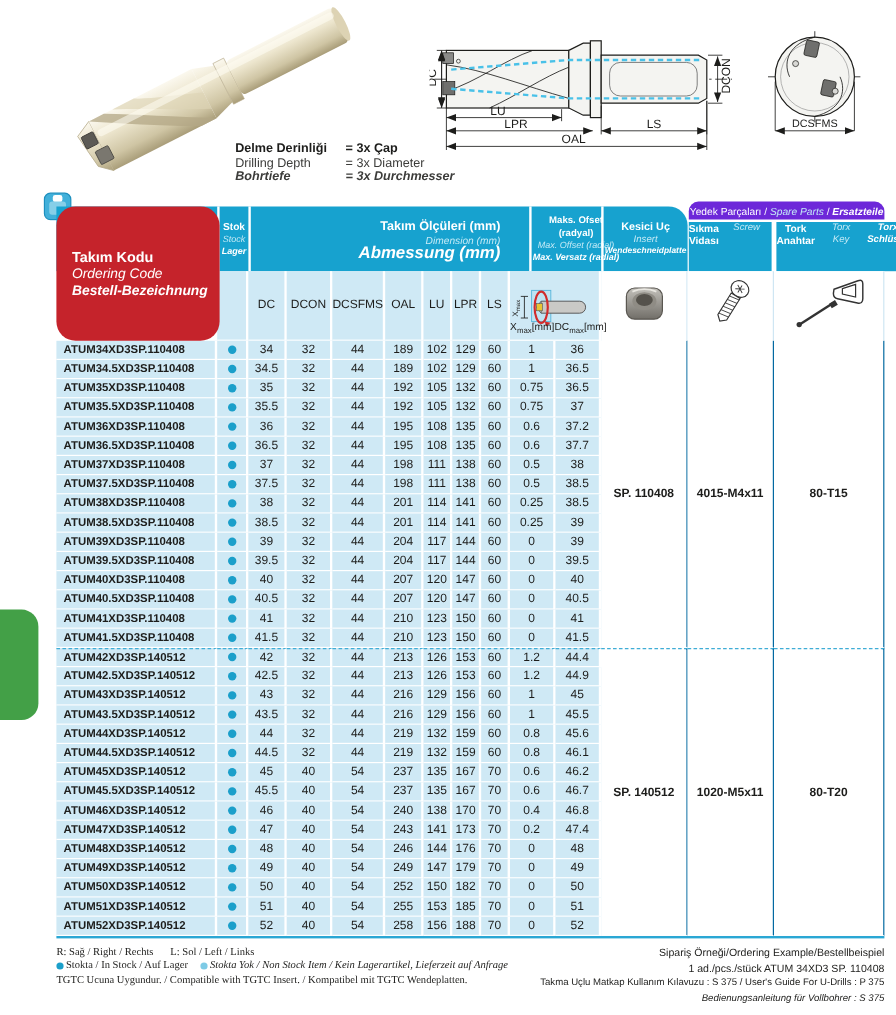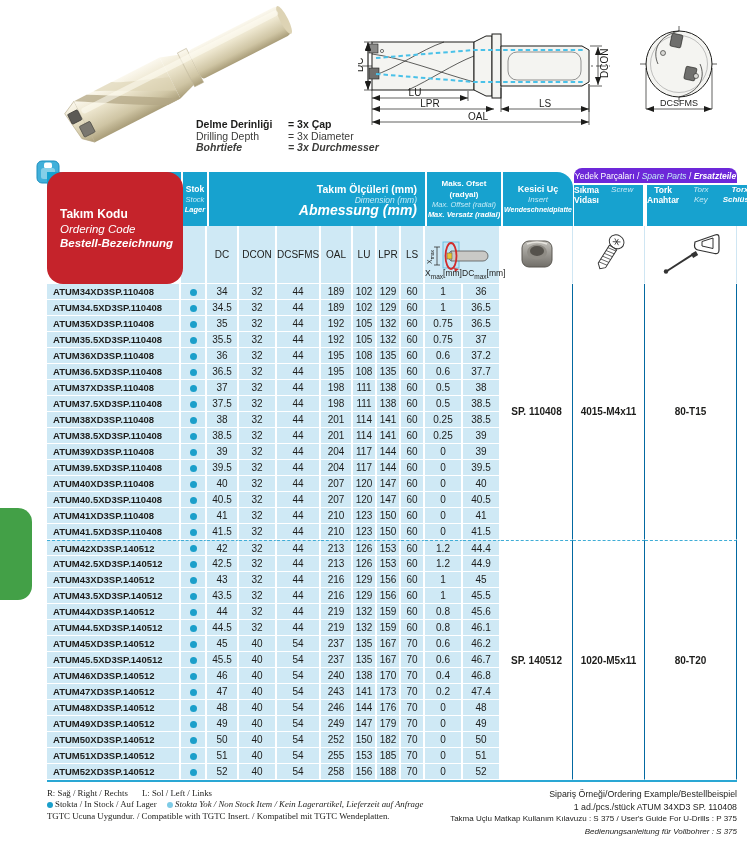--- a/index.html
+++ b/index.html
@@ -32,21 +32,21 @@
   .band-yedek .bi{font-style:italic;font-weight:bold;}
   .hcell{position:absolute;top:0;height:54px;color:#fff;display:flex;flex-direction:column;
          justify-content:center;border-left:2px solid #fff;box-sizing:border-box;text-align:center;}
   .hcell .h1{font-weight:bold;font-size:9.5px;line-height:11px;}
   .hcell .h2{font-style:italic;font-size:8.5px;line-height:10px;color:#c4eaf6;}
   .hcell .h3{font-weight:bold;font-style:italic;font-size:14px;line-height:10px;}
   .hc-stok{left:134px;width:26px;}
   .hc-stok .h1{font-size:8.5px;} .hc-stok .h2,.hc-stok .h3{font-size:7.5px;}
   .hc-dims{left:160px;width:218px;text-align:right;padding-right:8px;}
   .hc-dims .h1{font-size:10.5px;}
-  .hc-offset{left:378px;width:76px;}
+  .hc-offset{left:394px;width:76px;}
   .hc-offset .h1{font-size:8px;} .hc-offset .h2,.hc-offset .h3{font-size:7.5px;}
   .hc-kesici{left:454px;width:72px;}
   .hc-kesici .h1{font-size:9px;} .hc-kesici .h2{font-size:8px;} .hc-kesici .h3{font-size:7px;}
   .sub-band{position:absolute;top:17px;height:41px;background:#17a2cf;color:#fff;
             box-sizing:border-box;display:flex;flex-direction:row;text-align:center;gap:12px;}
   .sb-sikma{left:527px;width:71px;border-right:2px solid #fff;}
   .sb-tork{left:600px;width:113px;}
   .sub-band .h1{font-weight:bold;font-size:8.5px;line-height:10px;}
   .sub-band .h2{font-style:italic;font-size:8px;line-height:9.5px;color:#c4eaf6;}
   .sub-band .h3{font-weight:bold;font-style:italic;font-size:8px;line-height:9.5px;}

